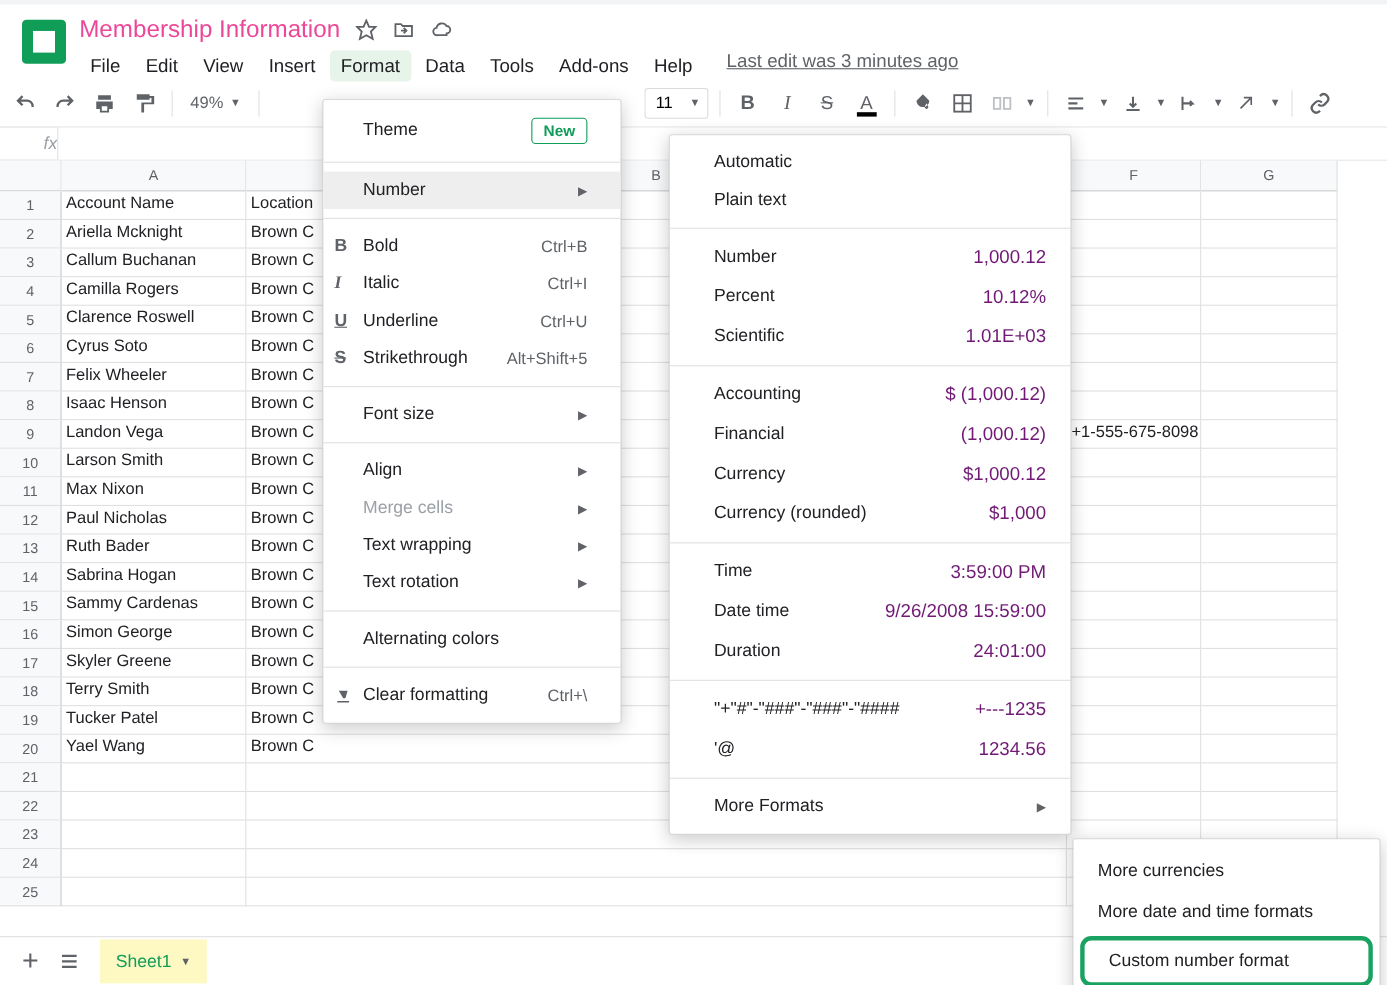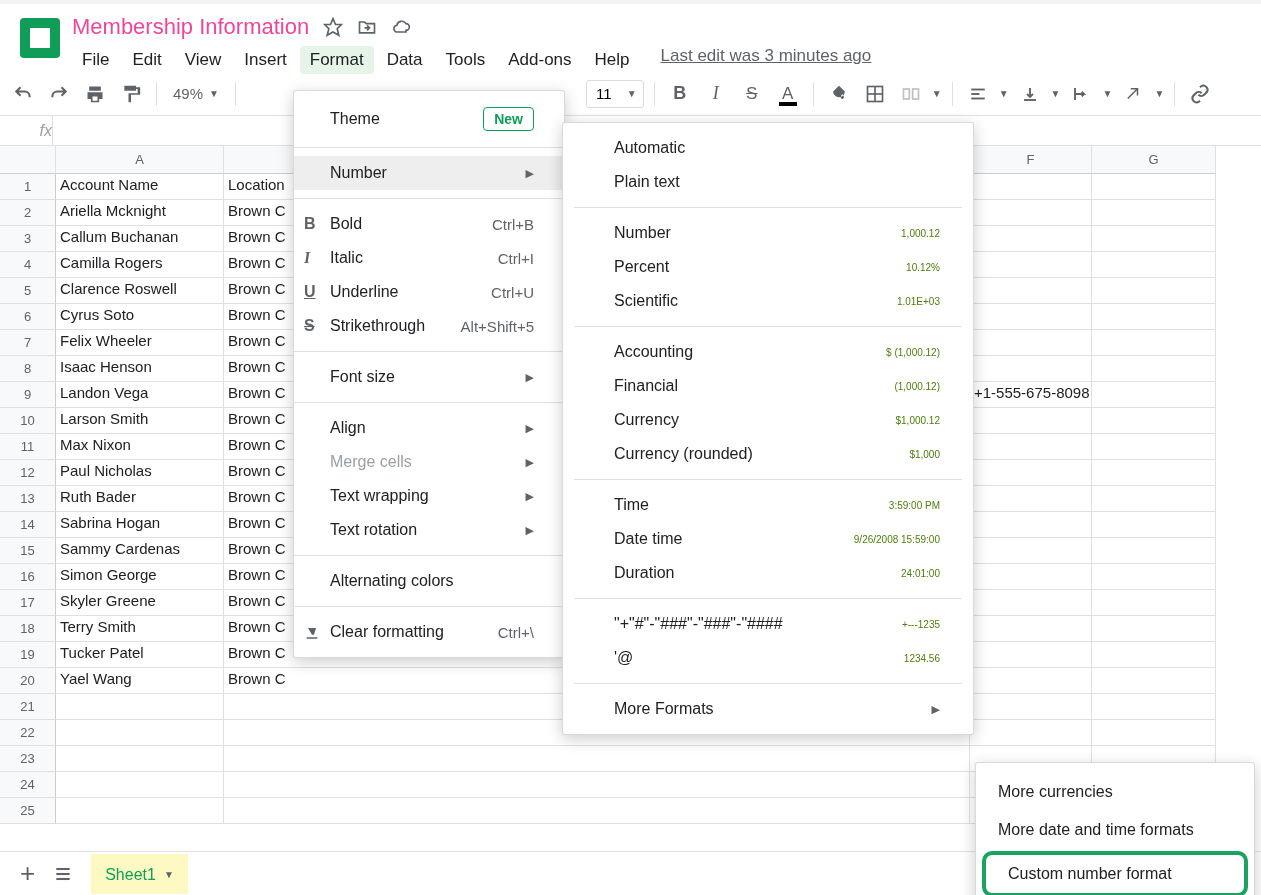--- a/index.html
+++ b/index.html
@@ -45,23 +45,23 @@
 .dd-format { top: 78px; left: 293px; width: 272px; padding: 8px 0; margin-top: 12px; }
 .dd-item { display: flex; align-items: center; justify-content: space-between; padding: 8px 30px 8px 36px; font-size: 16px; color: #202124; cursor: pointer; position: relative; }
 .dd-item.highlight { background: #eeeeee; }
 .dd-item.disabled { color: #9aa0a6; }
 .dd-icon { position: absolute; left: 10px; color: #5f6368; font-weight: bold; }
 .dd-short { color: #5f6368; font-size: 15px; }
 .dd-arrow { color: #5f6368; font-size: 11px; }
 .dd-sep { height: 1px; background: #e0e0e0; margin: 8px 0; }
 .new-badge { border: 1.5px solid #0f9d58; color: #0f9d58; font-size: 14px; font-weight: bold; padding: 3px 10px; border-radius: 4px; }
 
-.dd-number { top: 122px; left: 562px; width: 412px; padding: 8px 11px; max-height: 770px; }
+.dd-number { top: 122px; left: 608px; width: 366px; padding: 8px 0; max-height: 770px; }
 .dd-num-item { display: flex; justify-content: space-between; align-items: center; padding: 8px 22px 8px 40px; font-size: 16px; cursor: pointer; }
-.dd-num-ex { color: #4d7c0f; font-size: 10px; }
+.dd-num-ex { color: #701a75; font-size: 17px; }
 
 .dd-more { top: 762px; left: 975px; width: 280px; padding: 10px 0; }
 .dd-more-item { padding: 10px 22px; font-size: 16px; cursor: pointer; }
 .highlight-ring { border: 4px solid #1aa260; border-radius: 10px; margin: 2px 6px; }
 
 .bottom-bar { position: fixed; bottom: 0; left: 0; right: 0; height: 44px; border-top: 1px solid #e0e0e0; background: #fff; display: flex; align-items: center; padding: 0 20px; gap: 18px; }
 .sheet-tab { color: #0f9d58; font-weight: 500; font-size: 16px; padding: 10px 14px; border-top: 2px solid transparent; display: flex; align-items: center; gap: 8px; cursor: pointer; }
 .sheet-tab.active { background: #fef9c3; }
 .add-sheet { font-size: 26px; color: #5f6368; cursor: pointer; }
 .all-sheets { color: #5f6368; cursor: pointer; }

